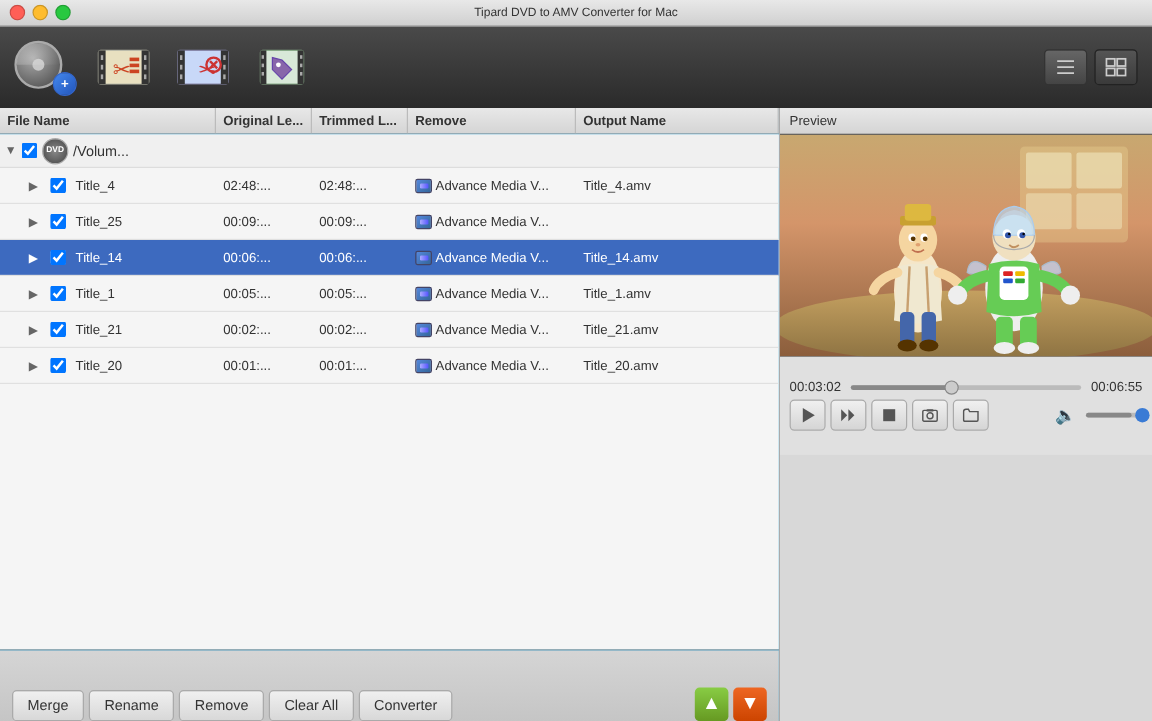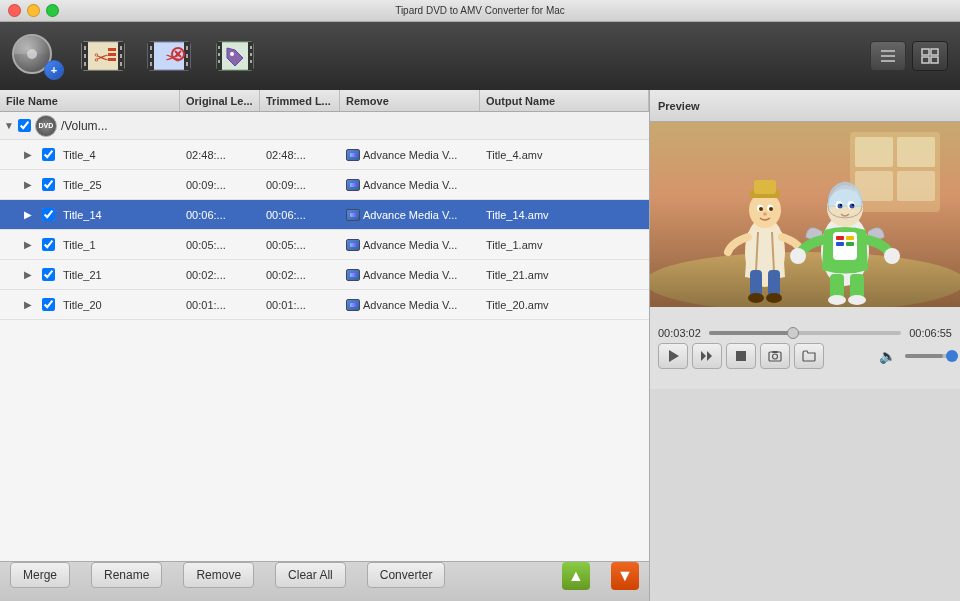--- a/index.html
+++ b/index.html
@@ -178,27 +178,27 @@
       color: #666;
       font-size: 10px;
       padding: 0;
       display: flex;
       align-items: center;
     }
     .file-row.selected .play-btn-small { color: white; }
 
     
     .bottom-toolbar {
-      height: 40px;
+      height: 60px;
       background: linear-gradient(to bottom, #d5d5d5, #c5c5c5);
       border-top: 1px solid #aaa;
       display: flex;
-      align-items: flex-start;
+      align-items: flex-end;
       padding: 0 10px;
-      gap: 21px;
+      gap: 4px;
     }
     .action-btn {
       height: 26px;
       padding: 0 12px;
       background: linear-gradient(to bottom, #f0f0f0, #d8d8d8);
       border: 1px solid #aaa;
       border-radius: 4px;
       font-size: 12px;
       color: #333;
       cursor: pointer;
@@ -219,28 +219,28 @@
     .arrow-down { background: linear-gradient(to bottom, #ee6622, #cc4400); color: white; }
 
     
     .preview-panel {
       width: 310px;
       display: flex;
       flex-direction: column;
       background: #d8d8d8;
     }
     .preview-label {
-      height: 32px;
+      height: 22px;
       background: linear-gradient(to bottom, #e8e8e8, #d5d5d5);
       border-bottom: 1px solid #aaa;
       display: flex;
       align-items: center;
       padding: 0 8px;
       font-size: 11px;
-      font-weight: 700;
+      font-weight: 400;
       color: #333;
     }
     .preview-video {
       width: 100%;
       height: 185px;
       background: #111;
       overflow: hidden;
       position: relative;
     }
 

